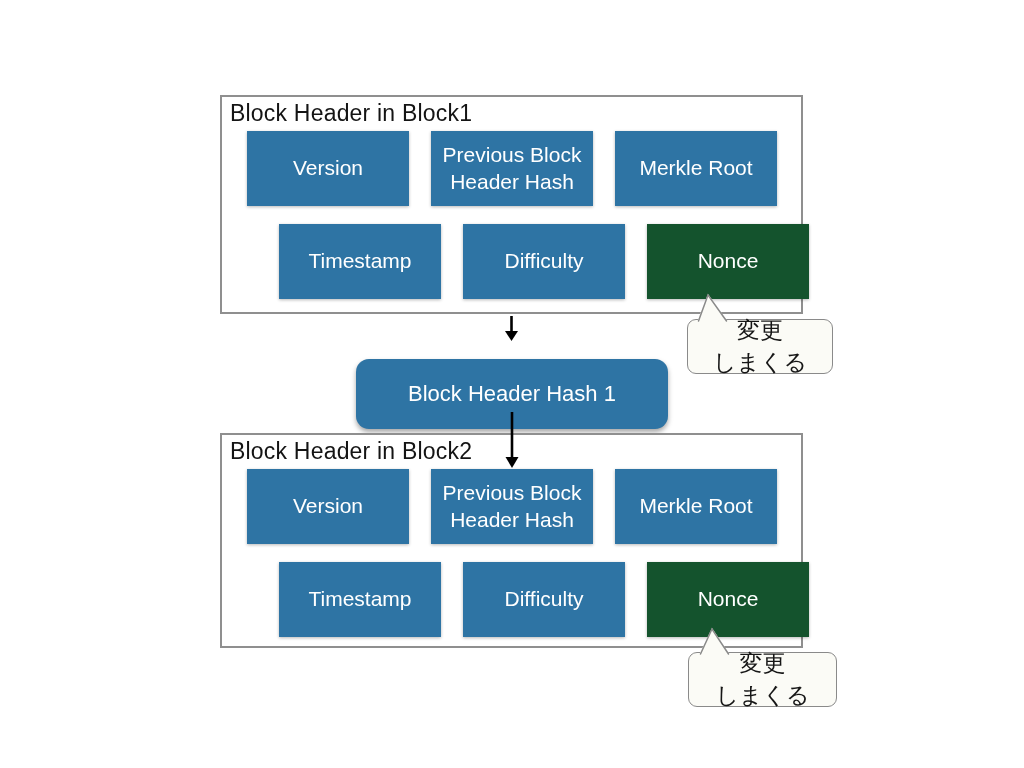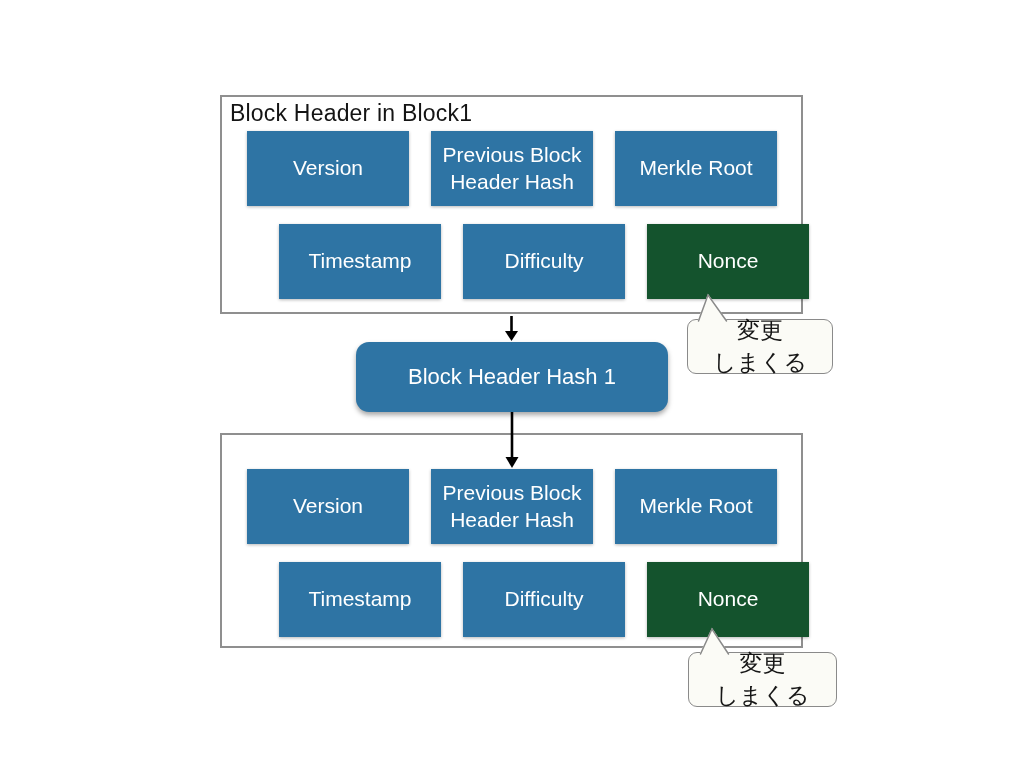--- a/index.html
+++ b/index.html
@@ -23,21 +23,21 @@
     position:absolute;width:162px;height:75px;background:#2e74a4;color:#ffffff;
     display:flex;align-items:center;justify-content:center;text-align:center;
     font-size:21px;line-height:1.25;padding:0 6px;box-sizing:border-box;
     box-shadow:0 1px 3px rgba(0,0,0,.28);
   }
   .cell.red{background:#14532d;}
   .col0{left:25px;} .col1{left:209px;} .col2{left:393px;}
   .row0{top:34px;} .row1{top:127px;margin-left:32px;}
   
   .hash-node{
-    position:absolute;left:356px;top:342px;width:312px;height:70px;
+    position:absolute;left:356px;top:359px;width:312px;height:70px;
     background:#2e74a4;border-radius:13px;color:#ffffff;
     display:flex;flex-direction:column;align-items:center;justify-content:center;
     box-shadow:0 3px 5px rgba(0,0,0,.35);
   }
   .hash-node .t1{font-size:22px;line-height:1.2;}
   .hash-node .t2{font-size:18px;line-height:1.3;}
   
   .callout{
     position:absolute;width:146px;height:55px;background:#fbfbf6;
     border:1.5px solid #8a8a8a;border-radius:9px;box-sizing:border-box;
@@ -62,20 +62,21 @@
     <div class="cell col0 row1">Timestamp</div>
     <div class="cell col1 row1">Difficulty</div>
     <div class="cell red col2 row1">Nonce</div>
   </section>
 
   <div class="hash-node">
     <div class="t1">Block Header Hash 1</div>
   </div>
 
   <section class="block-frame b2">
+    <div class="block-title">Block Header in Block2</div>
     <div class="cell col0 row0">Version</div>
     <div class="cell col1 row0">Previous Block Header Hash</div>
     <div class="cell col2 row0">Merkle Root</div>
     <div class="cell col0 row1">Timestamp</div>
     <div class="cell col1 row1">Difficulty</div>
     <div class="cell red col2 row1">Nonce</div>
   </section>
 
   <div class="callout c1">
     <div>変更</div>

